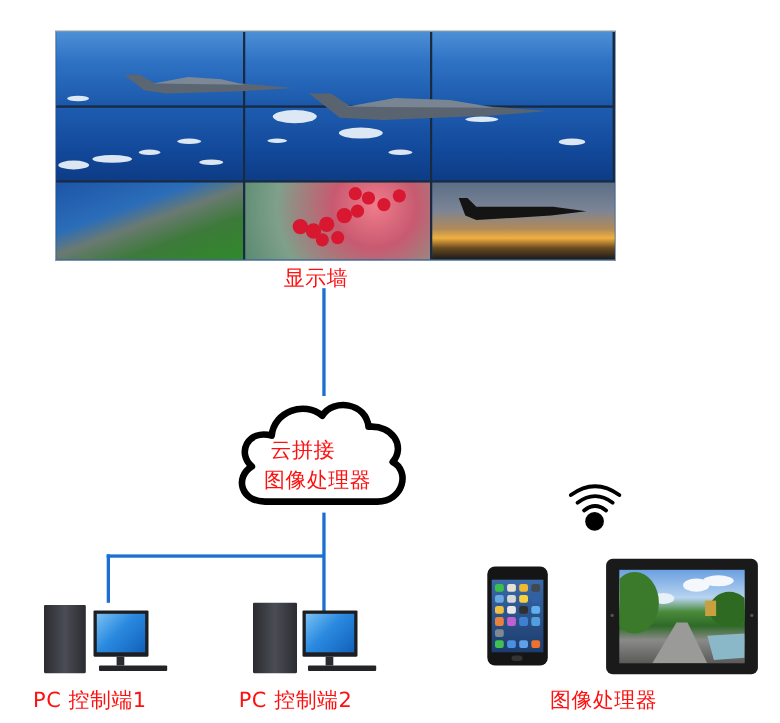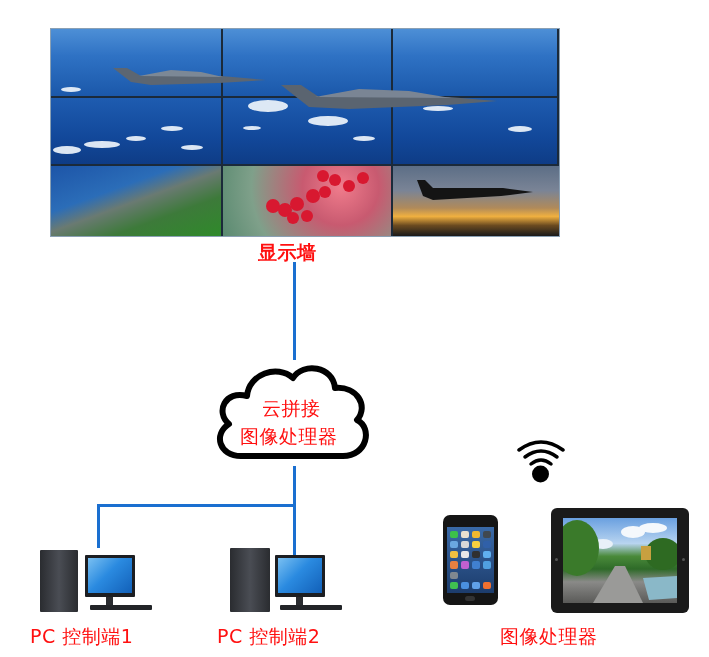--- a/index.html
+++ b/index.html
@@ -86,31 +86,31 @@
       </g>
     </svg>
   </div>
   <div class="tile sunset" style="left:342px;top:137px;width:166px;height:70px;border-right:none;border-bottom:none;">
     <svg width="166" height="70" viewBox="0 0 166 70">
       <path d="M24 14 L32 14 L40 22 L110 22 L140 26 L108 30 L40 34 L30 30 Z" fill="#141414"></path>
     </svg>
   </div>
 </div>
 
-<div class="label" style="left:258px;top:240px;font-weight:bold;">显示墙</div>
+<div class="label" style="left:258px;top:240px;">显示墙</div>
 
 <div class="line" style="left:293px;top:262px;width:3px;height:98px;"></div>
 <div class="line" style="left:293px;top:466px;width:3px;height:91px;"></div>
 <div class="line" style="left:97px;top:504px;width:198px;height:3px;"></div>
 <div class="line" style="left:97px;top:504px;width:3px;height:44px;"></div>
 
 <svg class="abs" style="left:207px;top:358px;" width="170" height="112" viewBox="0 0 170 112">
   <path d="M34 98 C12 98 6 76 22 66 C8 54 18 32 40 38 C42 16 70 6 86 20 C96 4 126 8 128 30 C150 28 162 48 150 62 C166 70 160 98 136 98 Z" fill="#ffffff" stroke="#000000" stroke-width="6" stroke-linejoin="round"></path>
 </svg>
-<div class="label" style="left:262px;top:396px;">云拼接</div>
+<div class="label" style="left:246px;top:396px;">云拼接</div>
 <div class="label" style="left:240px;top:424px;">图像处理器</div>
 
 <div class="abs" style="left:40px;top:550px;width:120px;height:65px;">
   <div class="tower" style="left:0;top:0;width:38px;height:62px;"></div>
   <div class="monitor" style="left:45px;top:5px;width:50px;height:42px;">
       <div class="screen"></div>
     </div>
   <div class="stand" style="left:66px;top:47px;width:7px;height:8px;"></div>
   <div class="kbd" style="left:50px;top:55px;width:62px;height:5px;"></div>
 </div>

